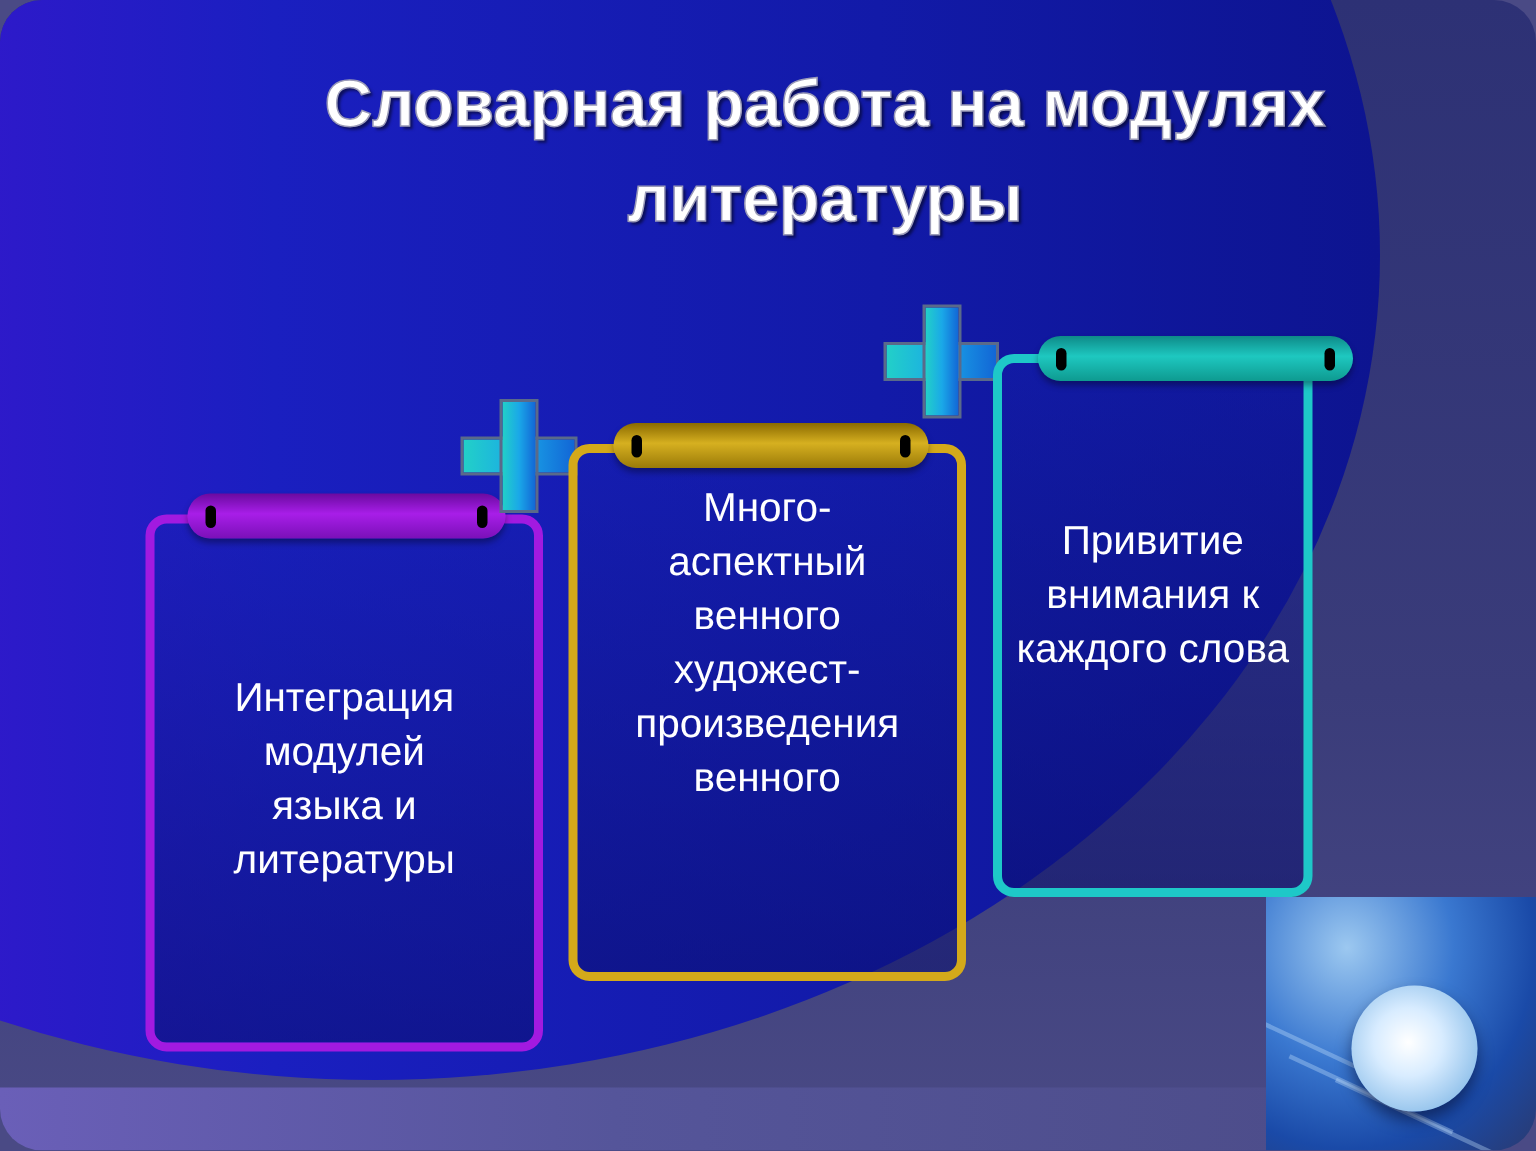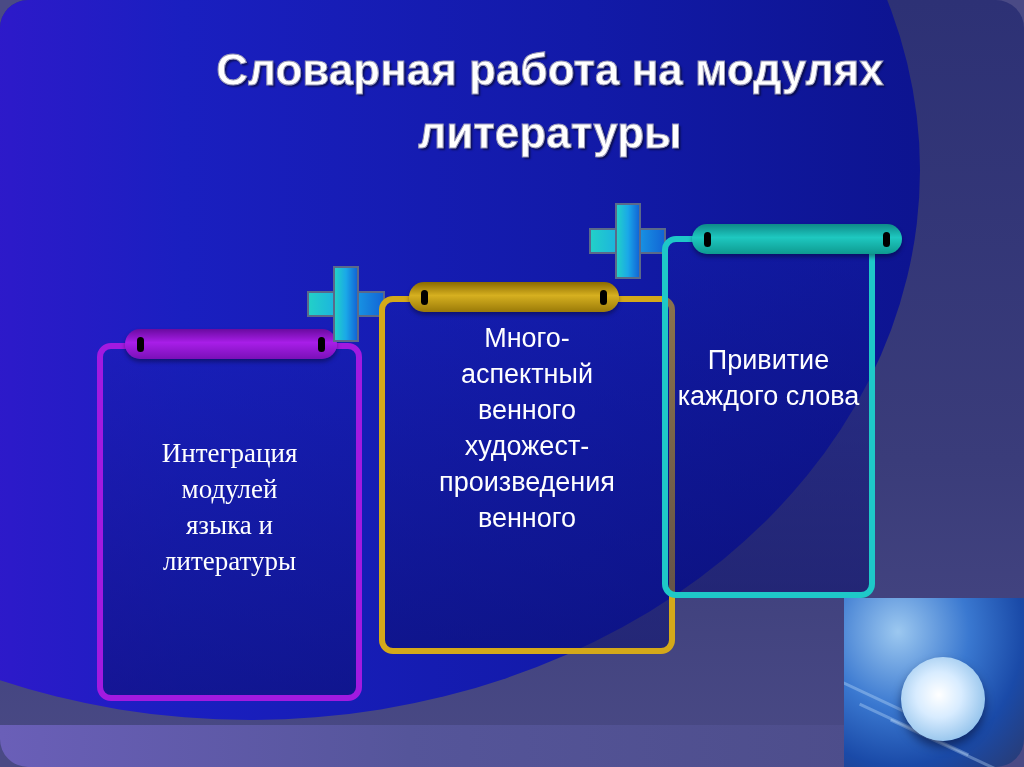--- a/index.html
+++ b/index.html
@@ -38,38 +38,38 @@
 <body>
 
 <div class="slide">
   <div class="swoosh"></div>
   <div class="bottom-band"></div>
 
   <div class="title l1">Словарная работа на модулях</div>
   <div class="title l2">литературы</div>
 
   <div class="card" style="left:97px; top:343px; width:265px; height:358px; border-color:#a21ae0;">
-    <div class="card-text" style="top:86px;font-family:Liberation Serif, serif;">
+    <div class="card-text" style="top:98px;">
       <div>Интеграция</div>
       <div>модулей</div>
       <div>языка и</div>
       <div>литературы</div>
     </div>
   </div>
   <div class="scroll" style="left:125px; top:329px; width:212px; background:linear-gradient(180deg,#6a0aa0 0%,#a81ee8 45%,#7a10b8 100%);">
     <div class="dot" style="left:12px;"></div>
     <div class="dot" style="right:12px;"></div>
   </div>
 
   <div class="plus" style="left:307px; top:266px; width:78px; height:76px;">
     <div class="h" style="left:0; top:25px; width:78px; height:26px;"></div>
     <div class="v" style="left:26px; top:0; width:26px; height:76px;"></div>
   </div>
 
-  <div class="card" style="left:379px; top:296px; width:296px; height:358px; border-color:#d4a91a;">
+  <div class="card" style="left:379px; top:296px; width:265px; height:358px; border-color:#d4a91a;">
     <div class="card-text" style="top:18px;">
       <div>Много-</div>
       <div>аспектный</div>
       <div>венного</div>
       <div>художест-</div>
       <div>произведения</div>
       <div>венного</div>
     </div>
   </div>
   <div class="scroll" style="left:409px; top:282px; width:210px; background:linear-gradient(180deg,#8a6a00 0%,#d6b020 45%,#9a7a08 100%);">
@@ -78,20 +78,21 @@
   </div>
 
   <div class="plus" style="left:589px; top:203px; width:77px; height:76px;">
     <div class="h" style="left:0; top:25px; width:77px; height:26px;"></div>
     <div class="v" style="left:26px; top:0; width:26px; height:76px;"></div>
   </div>
 
   <div class="card" style="left:662px; top:236px; width:213px; height:362px; border-color:#1ec8c8;">
     <div class="card-text" style="top:100px;">
       <div>Привитие</div>
+      <div>внимания к</div>
       <div>каждого слова</div>
     </div>
   </div>
   <div class="scroll" style="left:692px; top:224px; width:210px; background:linear-gradient(180deg,#0e8a88 0%,#1ec8c0 45%,#0e9a90 100%);">
     <div class="dot" style="left:12px;"></div>
     <div class="dot" style="right:12px;"></div>
   </div>
 
   <div class="photo">
     <div class="streak" style="left:10px; top:130px; width:120px;"></div>

